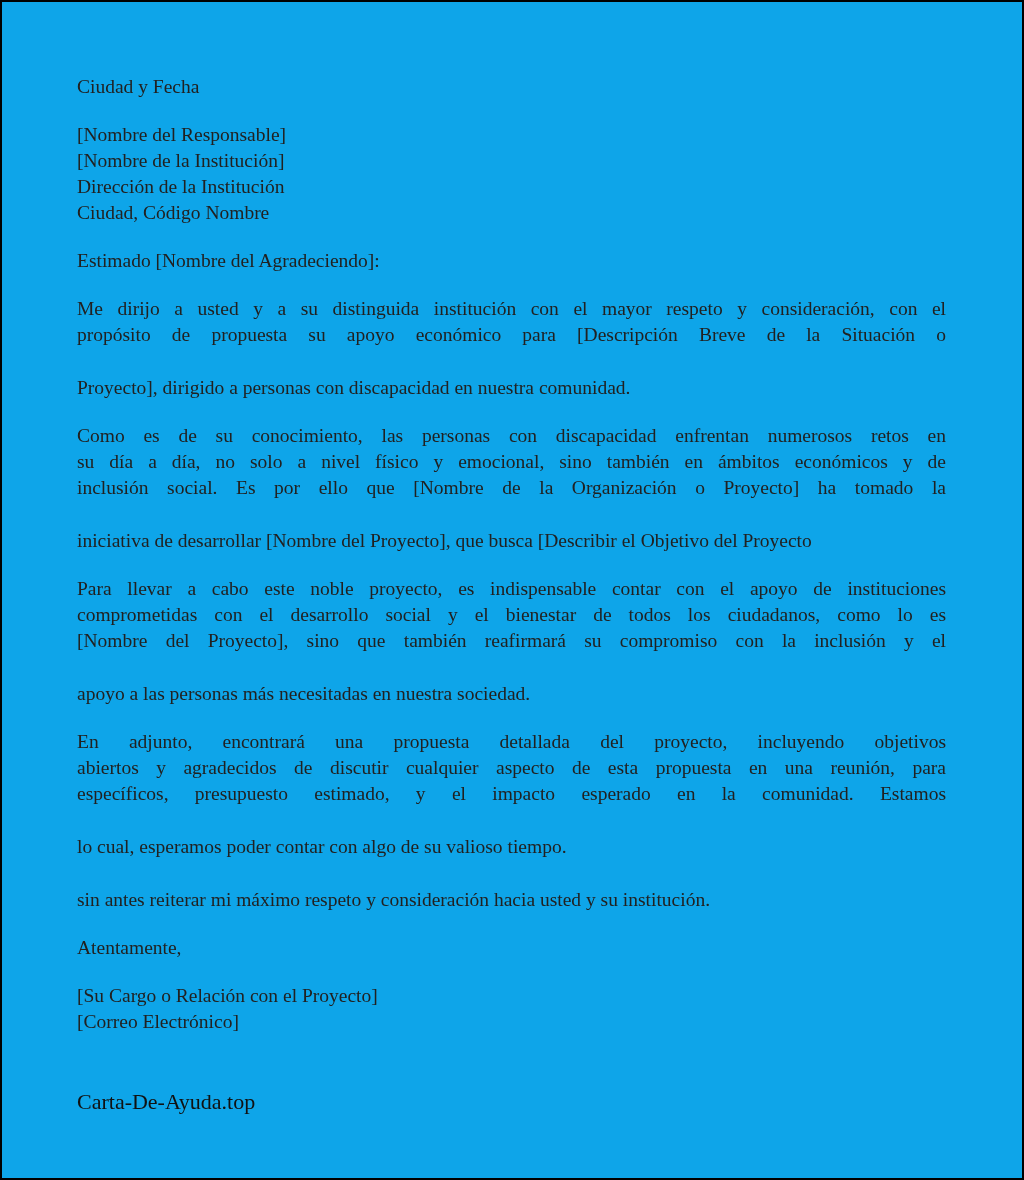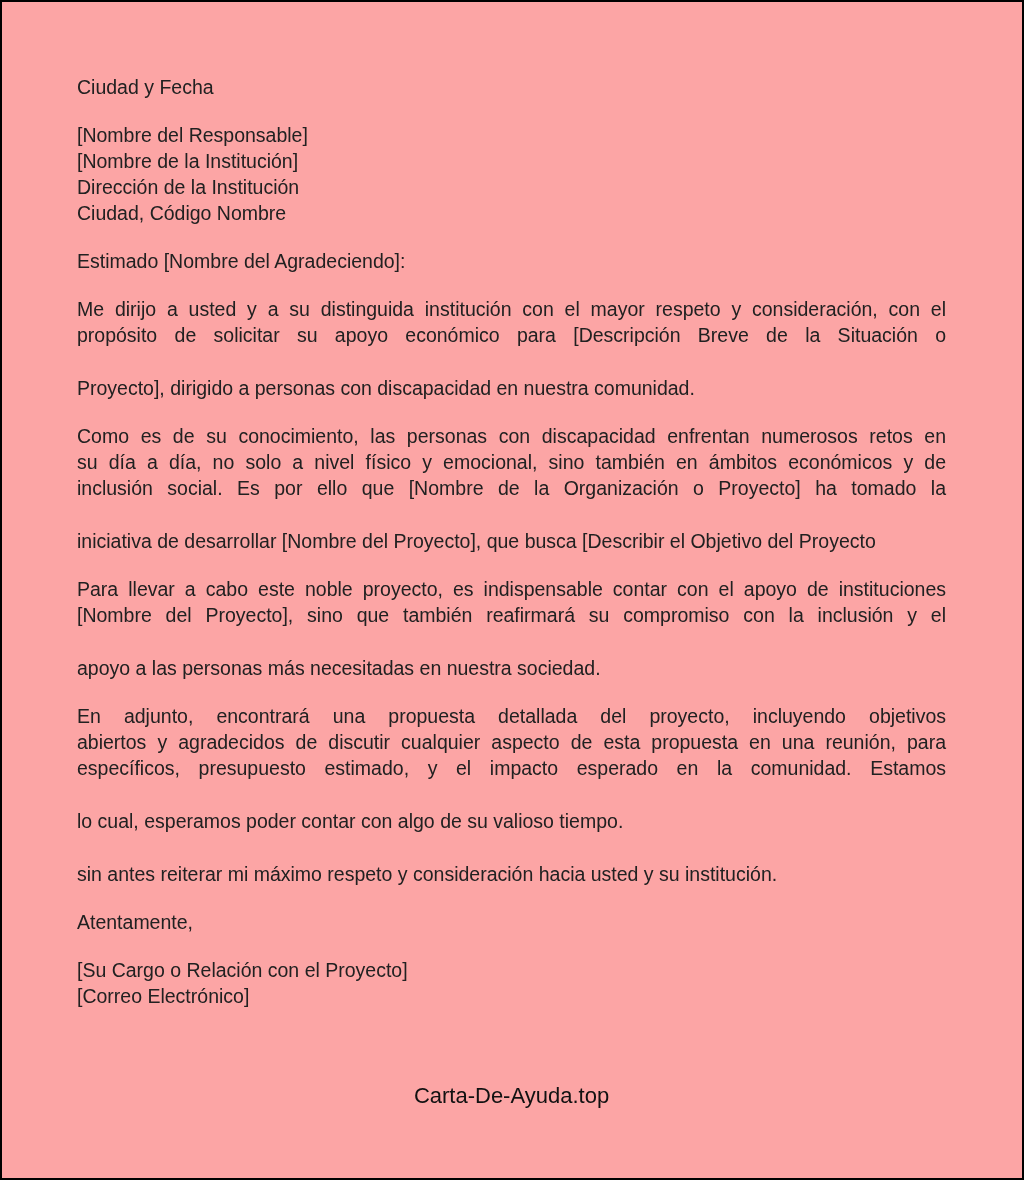--- a/index.html
+++ b/index.html
@@ -6,45 +6,45 @@
     margin: 0;
     padding: 0;
     background: #ffffff;
   }
   .page {
     position: relative;
     width: 1024px;
     height: 1180px;
     box-sizing: border-box;
     border: 2px solid #000000;
-    background: #fca5a5;
+    background: #0ea5e9;
     padding: 72px 76px 0 75px;
-    font-family: Liberation Sans, sans-serif;
+    font-family: Liberation Serif, serif;
     font-size: 19.5px;
     line-height: 26px;
     color: #212121;
     overflow: hidden;
   }
   .block + .block {
     margin-top: 22px;
   }
   .line {
     min-height: 26px;
   }
   .para .line {
     text-align: justify;
     text-align-last: justify;
   }
   .para .line:last-child {
     text-align-last: left;
     margin-top: 27px;
   }
   .footer {
-    margin-top: 72px;
-    text-align: center;
+    margin-top: 52px;
+    text-align: left;
     font-size: 22px;
     line-height: 30px;
     color: #111111;
   }
 </style>
 </head>
 <body>
 
 <div class="page">
 
@@ -54,33 +54,34 @@
       <div class="line">[Nombre del Responsable]</div>
       <div class="line">[Nombre de la Institución]</div>
       <div class="line">Dirección de la Institución</div>
       <div class="line">Ciudad, Código Nombre</div>
     </div>
 
   <div class="block line">Estimado [Nombre del Agradeciendo]:</div>
 
   <div class="block para">
       <div class="line">Me dirijo a usted y a su distinguida institución con el mayor respeto y consideración, con el</div>
-      <div class="line">propósito de solicitar su apoyo económico para [Descripción Breve de la Situación o</div>
+      <div class="line">propósito de propuesta su apoyo económico para [Descripción Breve de la Situación o</div>
       <div class="line">Proyecto], dirigido a personas con discapacidad en nuestra comunidad.</div>
     </div>
 
   <div class="block para">
       <div class="line">Como es de su conocimiento, las personas con discapacidad enfrentan numerosos retos en</div>
       <div class="line">su día a día, no solo a nivel físico y emocional, sino también en ámbitos económicos y de</div>
       <div class="line">inclusión social. Es por ello que [Nombre de la Organización o Proyecto] ha tomado la</div>
       <div class="line">iniciativa de desarrollar [Nombre del Proyecto], que busca [Describir el Objetivo del Proyecto</div>
     </div>
 
   <div class="block para">
       <div class="line">Para llevar a cabo este noble proyecto, es indispensable contar con el apoyo de instituciones</div>
+      <div class="line">comprometidas con el desarrollo social y el bienestar de todos los ciudadanos, como lo es</div>
       <div class="line">[Nombre del Proyecto], sino que también reafirmará su compromiso con la inclusión y el</div>
       <div class="line">apoyo a las personas más necesitadas en nuestra sociedad.</div>
     </div>
 
   <div class="block para">
       <div class="line">En adjunto, encontrará una propuesta detallada del proyecto, incluyendo objetivos</div>
       <div class="line">abiertos y agradecidos de discutir cualquier aspecto de esta propuesta en una reunión, para</div>
       <div class="line">específicos, presupuesto estimado, y el impacto esperado en la comunidad. Estamos</div>
       <div class="line">lo cual, esperamos poder contar con algo de su valioso tiempo.</div>
     </div>

